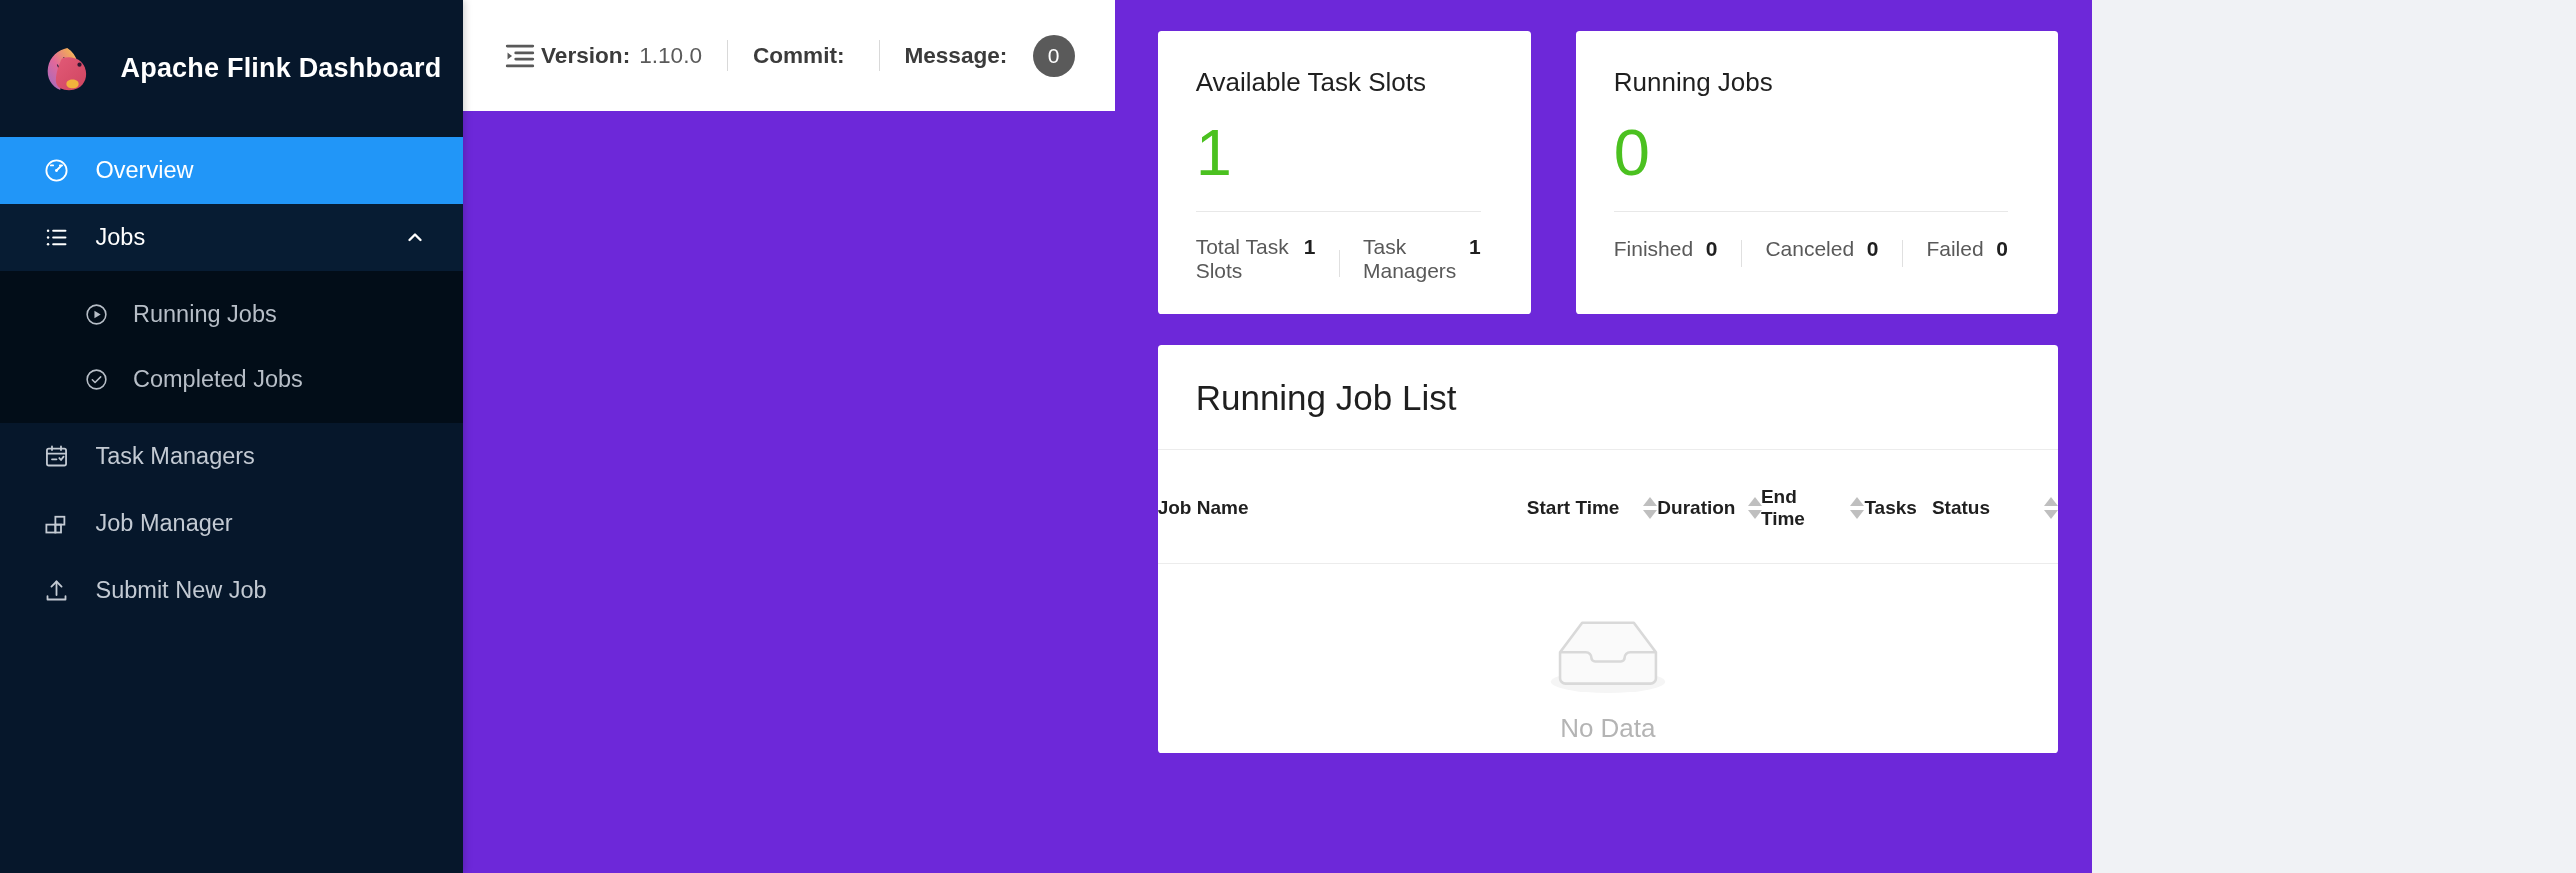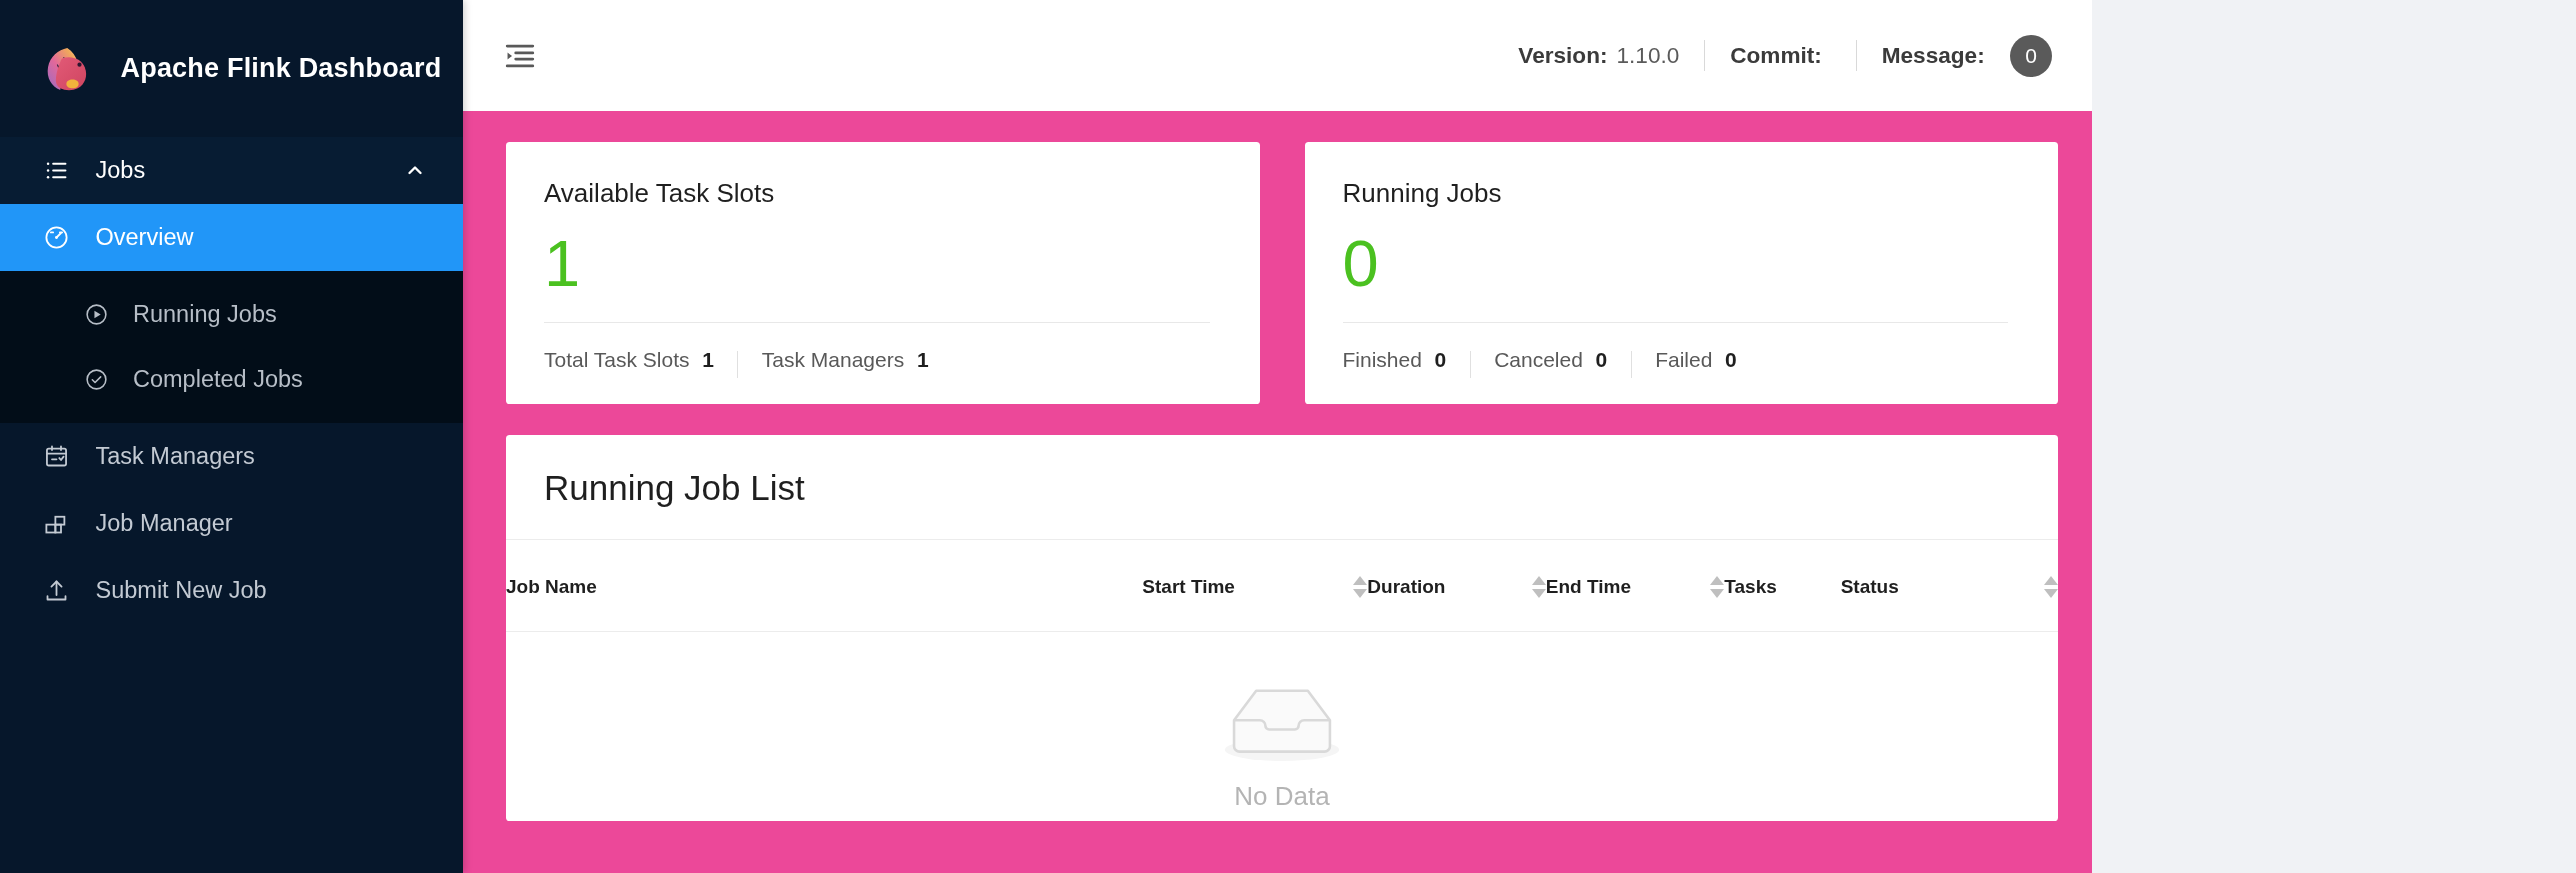--- a/index.html
+++ b/index.html
@@ -112,22 +112,22 @@
     display: flex;
     align-items: center;
     justify-content: center;
   }
 
   
   .main {
     flex: 1 1 auto;
     height: 873px;
     display: flex;
-    flex-direction: column;
-    background: #ec4899;
+    flex-direction: row;
+    background: #6d28d9;
     overflow: hidden;
   }
   .topbar {
     height: 111px;
     flex: 0 0 111px;
     background: #ffffff;
     display: flex;
     align-items: center;
     padding: 0 40px 0 36px;
   }
@@ -309,47 +309,47 @@
           <path d="M24 20c10-4 22 0 26 10 4 10 0 20-8 24-6 3-14 3-20 0-3-2-5-5-5-9 0-9 4-20 7-25z" fill="url(#gBody)"></path>
           <circle cx="44" cy="27" r="2.4" fill="#2b1630"></circle>
           <path d="M36 44c4 0 7 2 7 5s-3 5-7 5-7-2-7-5 3-5 7-5z" fill="#f2b33c"></path>
         </svg>
       </span>
       <span class="brand-title">Apache Flink Dashboard</span>
     </div>
 
     <nav class="nav">
 
+      <div class="nav-item active">
+        <span class="nav-icon">
+          <svg width="27" height="27" viewBox="0 0 24 24" fill="none" stroke="#ffffff" stroke-width="1.6">
+            <circle cx="12" cy="12" r="9"></circle>
+            <path d="M12 12l4-4" stroke-linecap="round"></path>
+            <circle cx="12" cy="12" r="1.3" fill="#ffffff" stroke="none"></circle>
+            <path d="M7 7.5h2M15 7.5h2" stroke-linecap="round"></path>
+          </svg>
+        </span>
+        <span>Overview</span>
+      </div>
+
       <div class="nav-item group-open">
         <span class="nav-icon">
           <svg width="27" height="27" viewBox="0 0 24 24" fill="none" stroke="#ffffff" stroke-width="1.7" stroke-linecap="round">
             <path d="M9 6h11M9 12h11M9 18h11"></path>
             <circle cx="4.5" cy="6" r="1.1" fill="#ffffff" stroke="none"></circle>
             <circle cx="4.5" cy="12" r="1.1" fill="#ffffff" stroke="none"></circle>
             <circle cx="4.5" cy="18" r="1.1" fill="#ffffff" stroke="none"></circle>
           </svg>
         </span>
         <span>Jobs</span>
         <span class="nav-caret">
           <svg width="22" height="22" viewBox="0 0 24 24" fill="none" stroke="#ffffff" stroke-width="2.6" stroke-linecap="round" stroke-linejoin="round">
             <path d="M6 15l6-6 6 6"></path>
           </svg>
         </span>
-      </div>
-
-      <div class="nav-item active">
-        <span class="nav-icon">
-          <svg width="27" height="27" viewBox="0 0 24 24" fill="none" stroke="#ffffff" stroke-width="1.6">
-            <circle cx="12" cy="12" r="9"></circle>
-            <path d="M12 12l4-4" stroke-linecap="round"></path>
-            <circle cx="12" cy="12" r="1.3" fill="#ffffff" stroke="none"></circle>
-            <path d="M7 7.5h2M15 7.5h2" stroke-linecap="round"></path>
-          </svg>
-        </span>
-        <span>Overview</span>
       </div>
 
       <div class="submenu">
         <div class="sub-item">
           <span class="nav-icon">
             <svg width="25" height="25" viewBox="0 0 24 24" fill="none" stroke="#b7bec7" stroke-width="1.5">
               <circle cx="12" cy="12" r="9"></circle>
               <path d="M10 8.5l6 3.5-6 3.5z" fill="#b7bec7" stroke="none"></path>
             </svg>
           </span>

